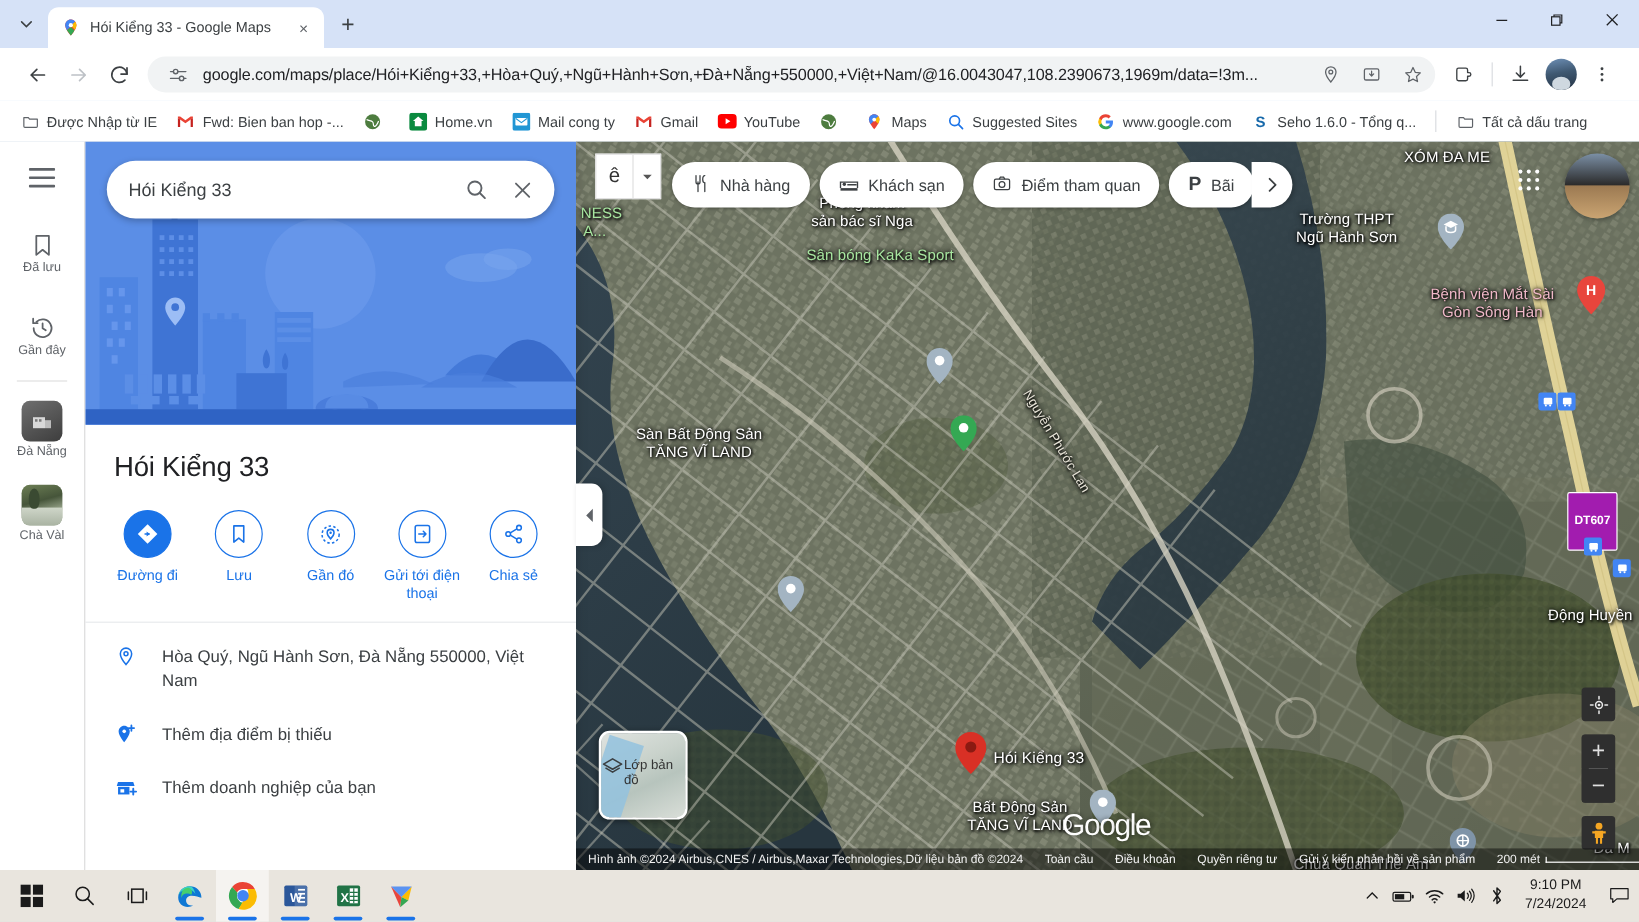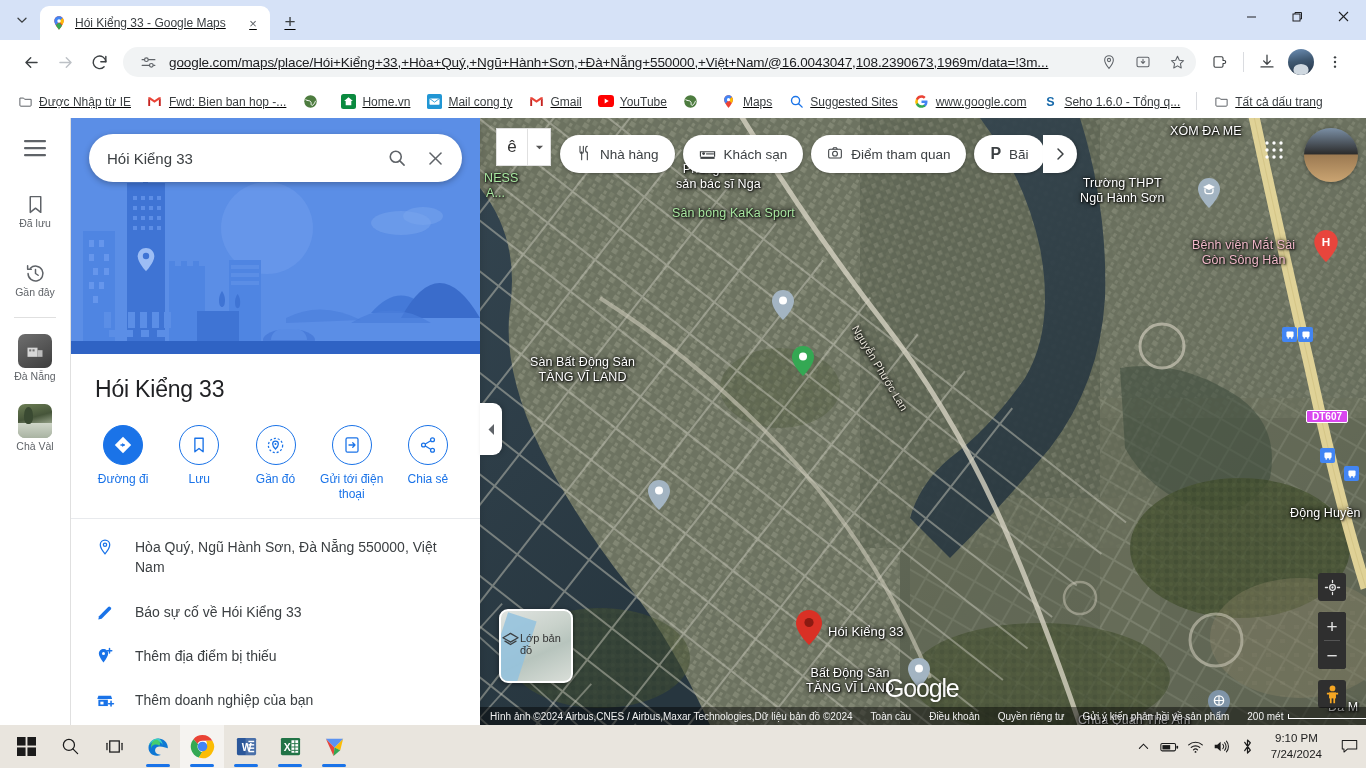--- a/index.html
+++ b/index.html
@@ -4,21 +4,21 @@
 <style>
   * { box-sizing: border-box; margin: 0; padding: 0; }
   html, body {
     width: 1366px; height: 768px;
     overflow: hidden;
     font-family: "Liberation Sans", sans-serif;
     background: #fff;
   }
 
   
-  .browser { width: 1366px; height: 639px; background: #d6e2f7; position: relative; text-decoration: underline; }
+  .browser { width: 1366px; height: 639px; background: #d6e2f7; position: relative; }
 
   .tabstrip { height: 40px; display: flex; align-items: flex-end; padding-left: 4px; position: relative; }
   .tab-dropdown {
     width: 28px; height: 28px; margin: 0 4px 6px 4px;
     display: flex; align-items: center; justify-content: center;
     border-radius: 50%; cursor: pointer;
   }
   .tab {
     height: 34px; min-width: 230px; max-width: 260px;
     background: #fff; border-radius: 9px 9px 0 0;
@@ -179,22 +179,22 @@
   .maplabel.green { color: #a8e6a0; }
   .maplabel.pink { color: #f0b8c8; }
   .maplabel.rd { color: #e8e4d8; font-size: 11px; }
   .maplabel.ctr { text-align: center; }
   .maplabel.big { font-size: 13px; }
 
   .pin { position: absolute; width: 22px; height: 30px; pointer-events: none; }
   .pin.red { width: 26px; height: 35px; }
 
   .shield {
-    position: absolute; background: #d946ef; color: #fff;
-    font-size: 10px; padding: 0 5px; border-radius: 2px;
+    position: absolute; background: #a21caf; color: #fff;
+    font-size: 10px; padding: 18px 5px; border-radius: 2px;
     border: 1px solid #fff; font-weight: bold;
   }
   .busicon {
     position: absolute; width: 15px; height: 15px; background: #4285f4;
     border-radius: 2px; display: flex; align-items: center; justify-content: center;
   }
 
   
   .chipsbar { position: absolute; left: 0; top: 16px; width: 886px; height: 40px; display: flex; align-items: center; gap: 8px; padding-left: 8px; z-index: 15; }
   .chip {
@@ -1065,28 +1065,20 @@
             <svg width="18" height="18" viewBox="0 0 24 24">
                 <path d="M12 2.8c-3.5 0-6.3 2.8-6.3 6.3 0 4.7 6.3 12 6.3 12s6.3-7.3 6.3-12c0-3.5-2.8-6.3-6.3-6.3z" fill="none" stroke="#1a73e8" stroke-width="1.7"></path>
                 <circle cx="12" cy="9.1" r="2.2" fill="none" stroke="#1a73e8" stroke-width="1.7"></circle>
               </svg>
           </span>
           <span class="info-tx addr">Hòa Quý, Ngũ Hành Sơn, Đà Nẵng 550000, Việt Nam</span>
         </div>
         <div class="inforow">
           <span class="info-ic">
             <svg width="18" height="18" viewBox="0 0 24 24">
-                <path d="M4 17.5 16.2 5.3a2 2 0 0 1 2.8 0l.7.7a2 2 0 0 1 0 2.8L7.5 21 3 22z" fill="#1a73e8"></path>
-              </svg>
-          </span>
-          <span class="info-tx">Báo sự cố về Hói Kiểng 33</span>
-        </div>
-        <div class="inforow">
-          <span class="info-ic">
-            <svg width="18" height="18" viewBox="0 0 24 24">
                 <path d="M10 2.5c-3.4 0-6.2 2.8-6.2 6.2 0 4.6 6.2 12 6.2 12s6.2-7.4 6.2-12c0-3.4-2.8-6.2-6.2-6.2z" fill="#1a73e8"></path>
                 <circle cx="10" cy="8.6" r="2" fill="#fff"></circle>
                 <path d="M18 2v6M15 5h6" stroke="#1a73e8" stroke-width="2" stroke-linecap="round"></path>
               </svg>
           </span>
           <span class="info-tx">Thêm địa điểm bị thiếu</span>
         </div>
         <div class="inforow">
           <span class="info-ic">
             <svg width="19" height="19" viewBox="0 0 24 24">

